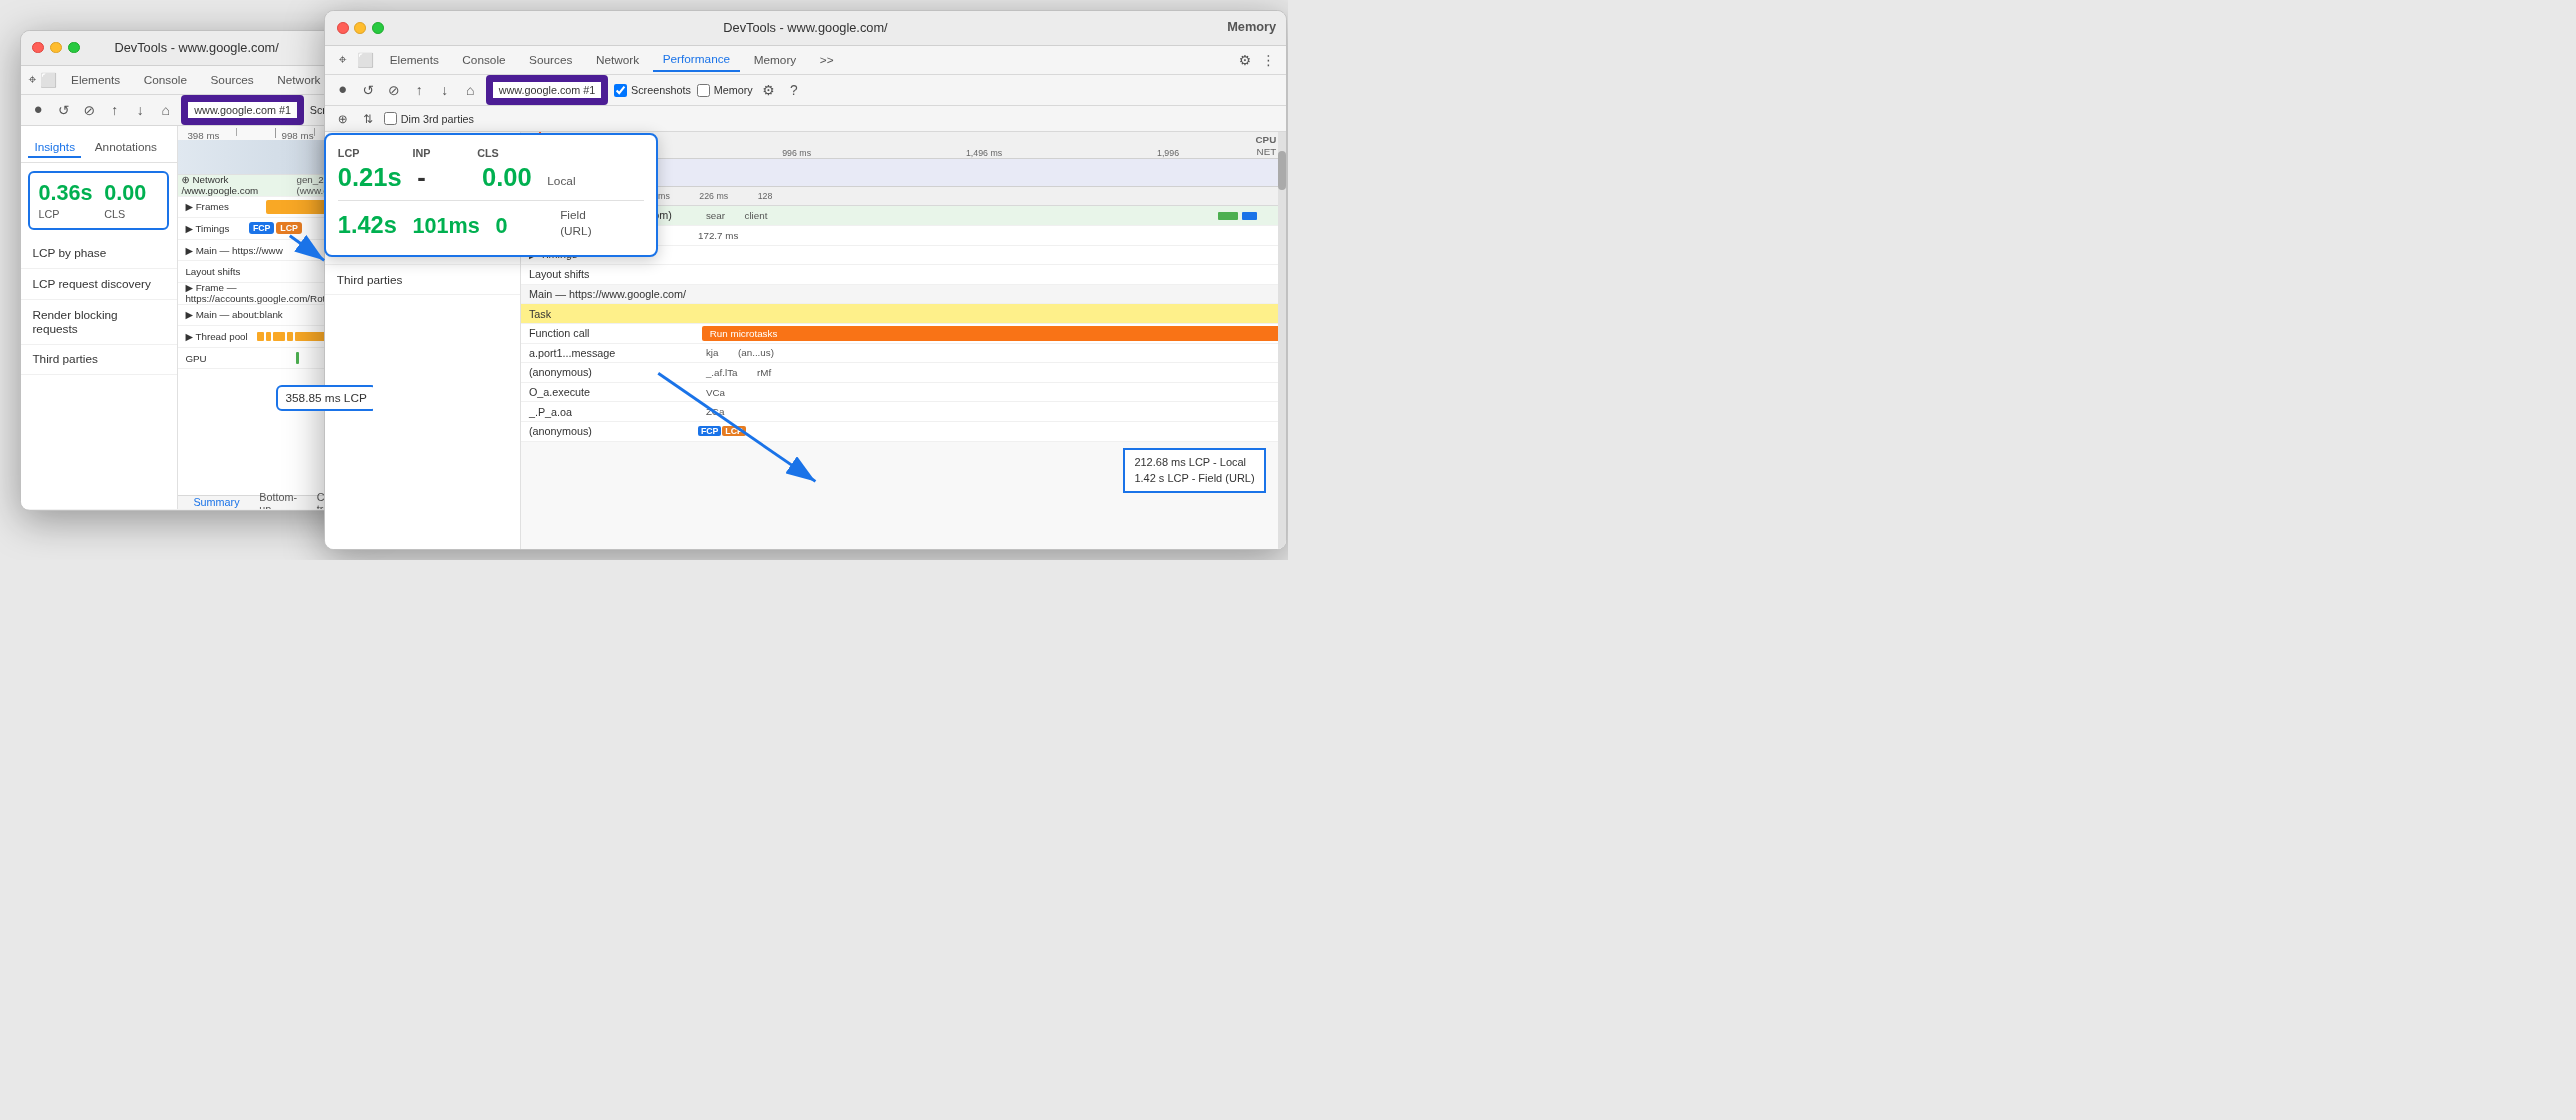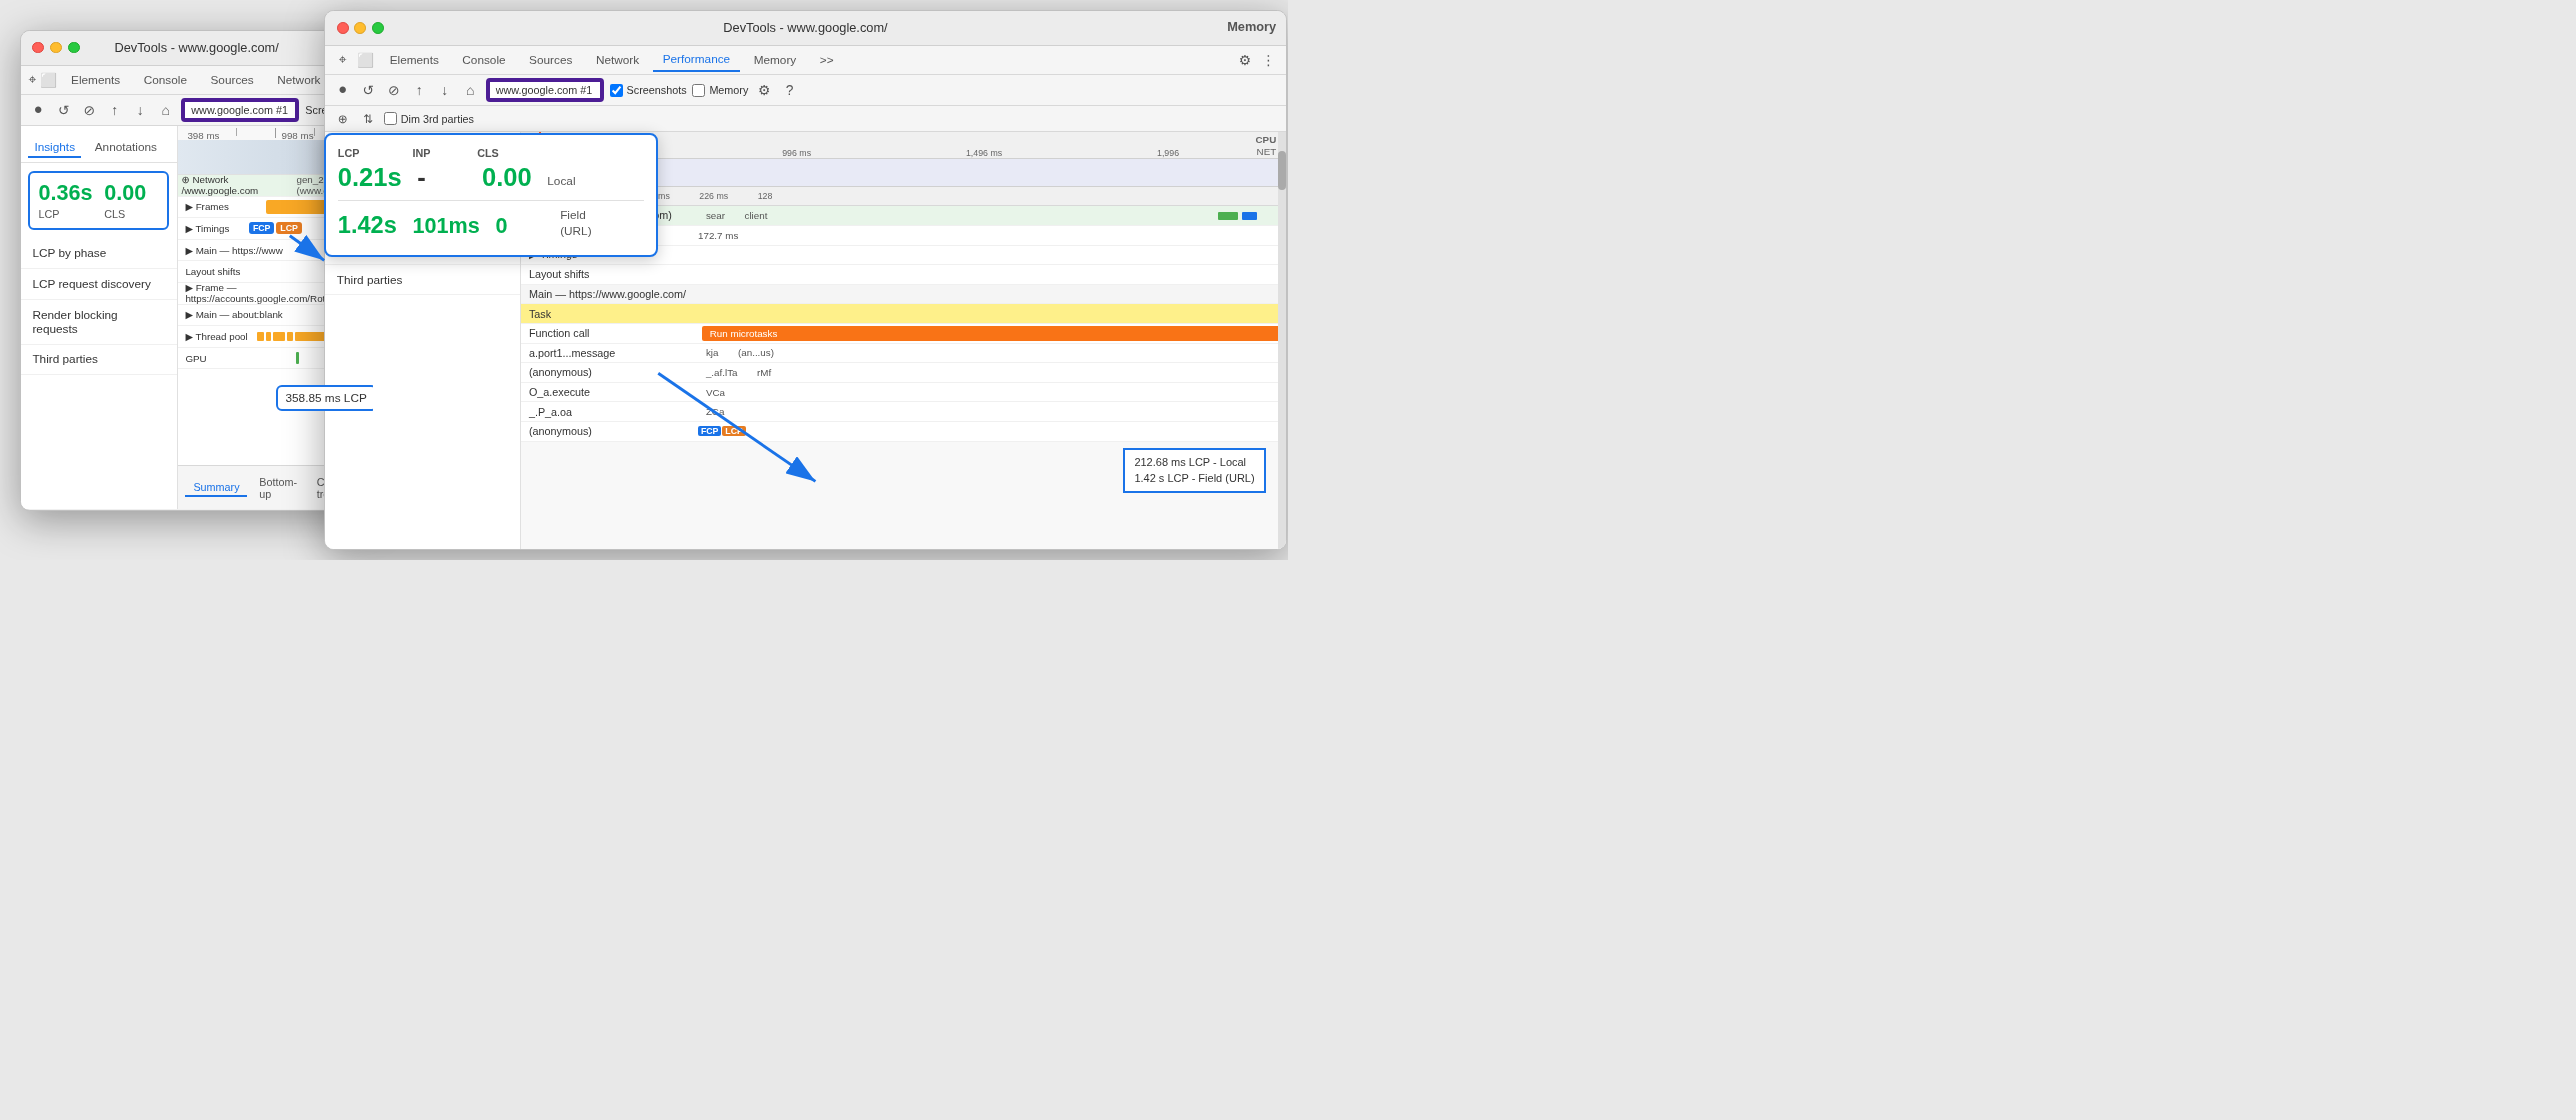--- a/index.html
+++ b/index.html
@@ -206,21 +206,21 @@
       font-weight: 500;
       color: #333;
       white-space: nowrap;
       z-index: 10;
       left: 98px;
       top: 145px;
     }
 
     
     .bottom-tabs {
-      height: 44px;
+      height: 14px;
       background: #f5f5f5;
       display: flex;
       align-items: center;
       padding: 0 7.9px;
       border-top: 1px solid #d8d8d8;
       gap: 3.9px;
     }
 
     
     .toolbar-icon {
@@ -230,21 +230,21 @@
       align-items: center;
       justify-content: center;
       cursor: pointer;
       color: #555;
       font-size: 13.8px;
       border-radius: 2.9px;
     }
 
     .url-bar {
       background: #fff;
-      border: 4px solid #4c1d95;
+      border: 7px solid #4c1d95;
       border-radius: 3.9px;
       padding: 2px 5.9px;
       font-size: 10.8px;
       color: #333;
       min-width: 118px;
     }
 
     .checkbox-wrap {
       display: flex;
       align-items: center;

